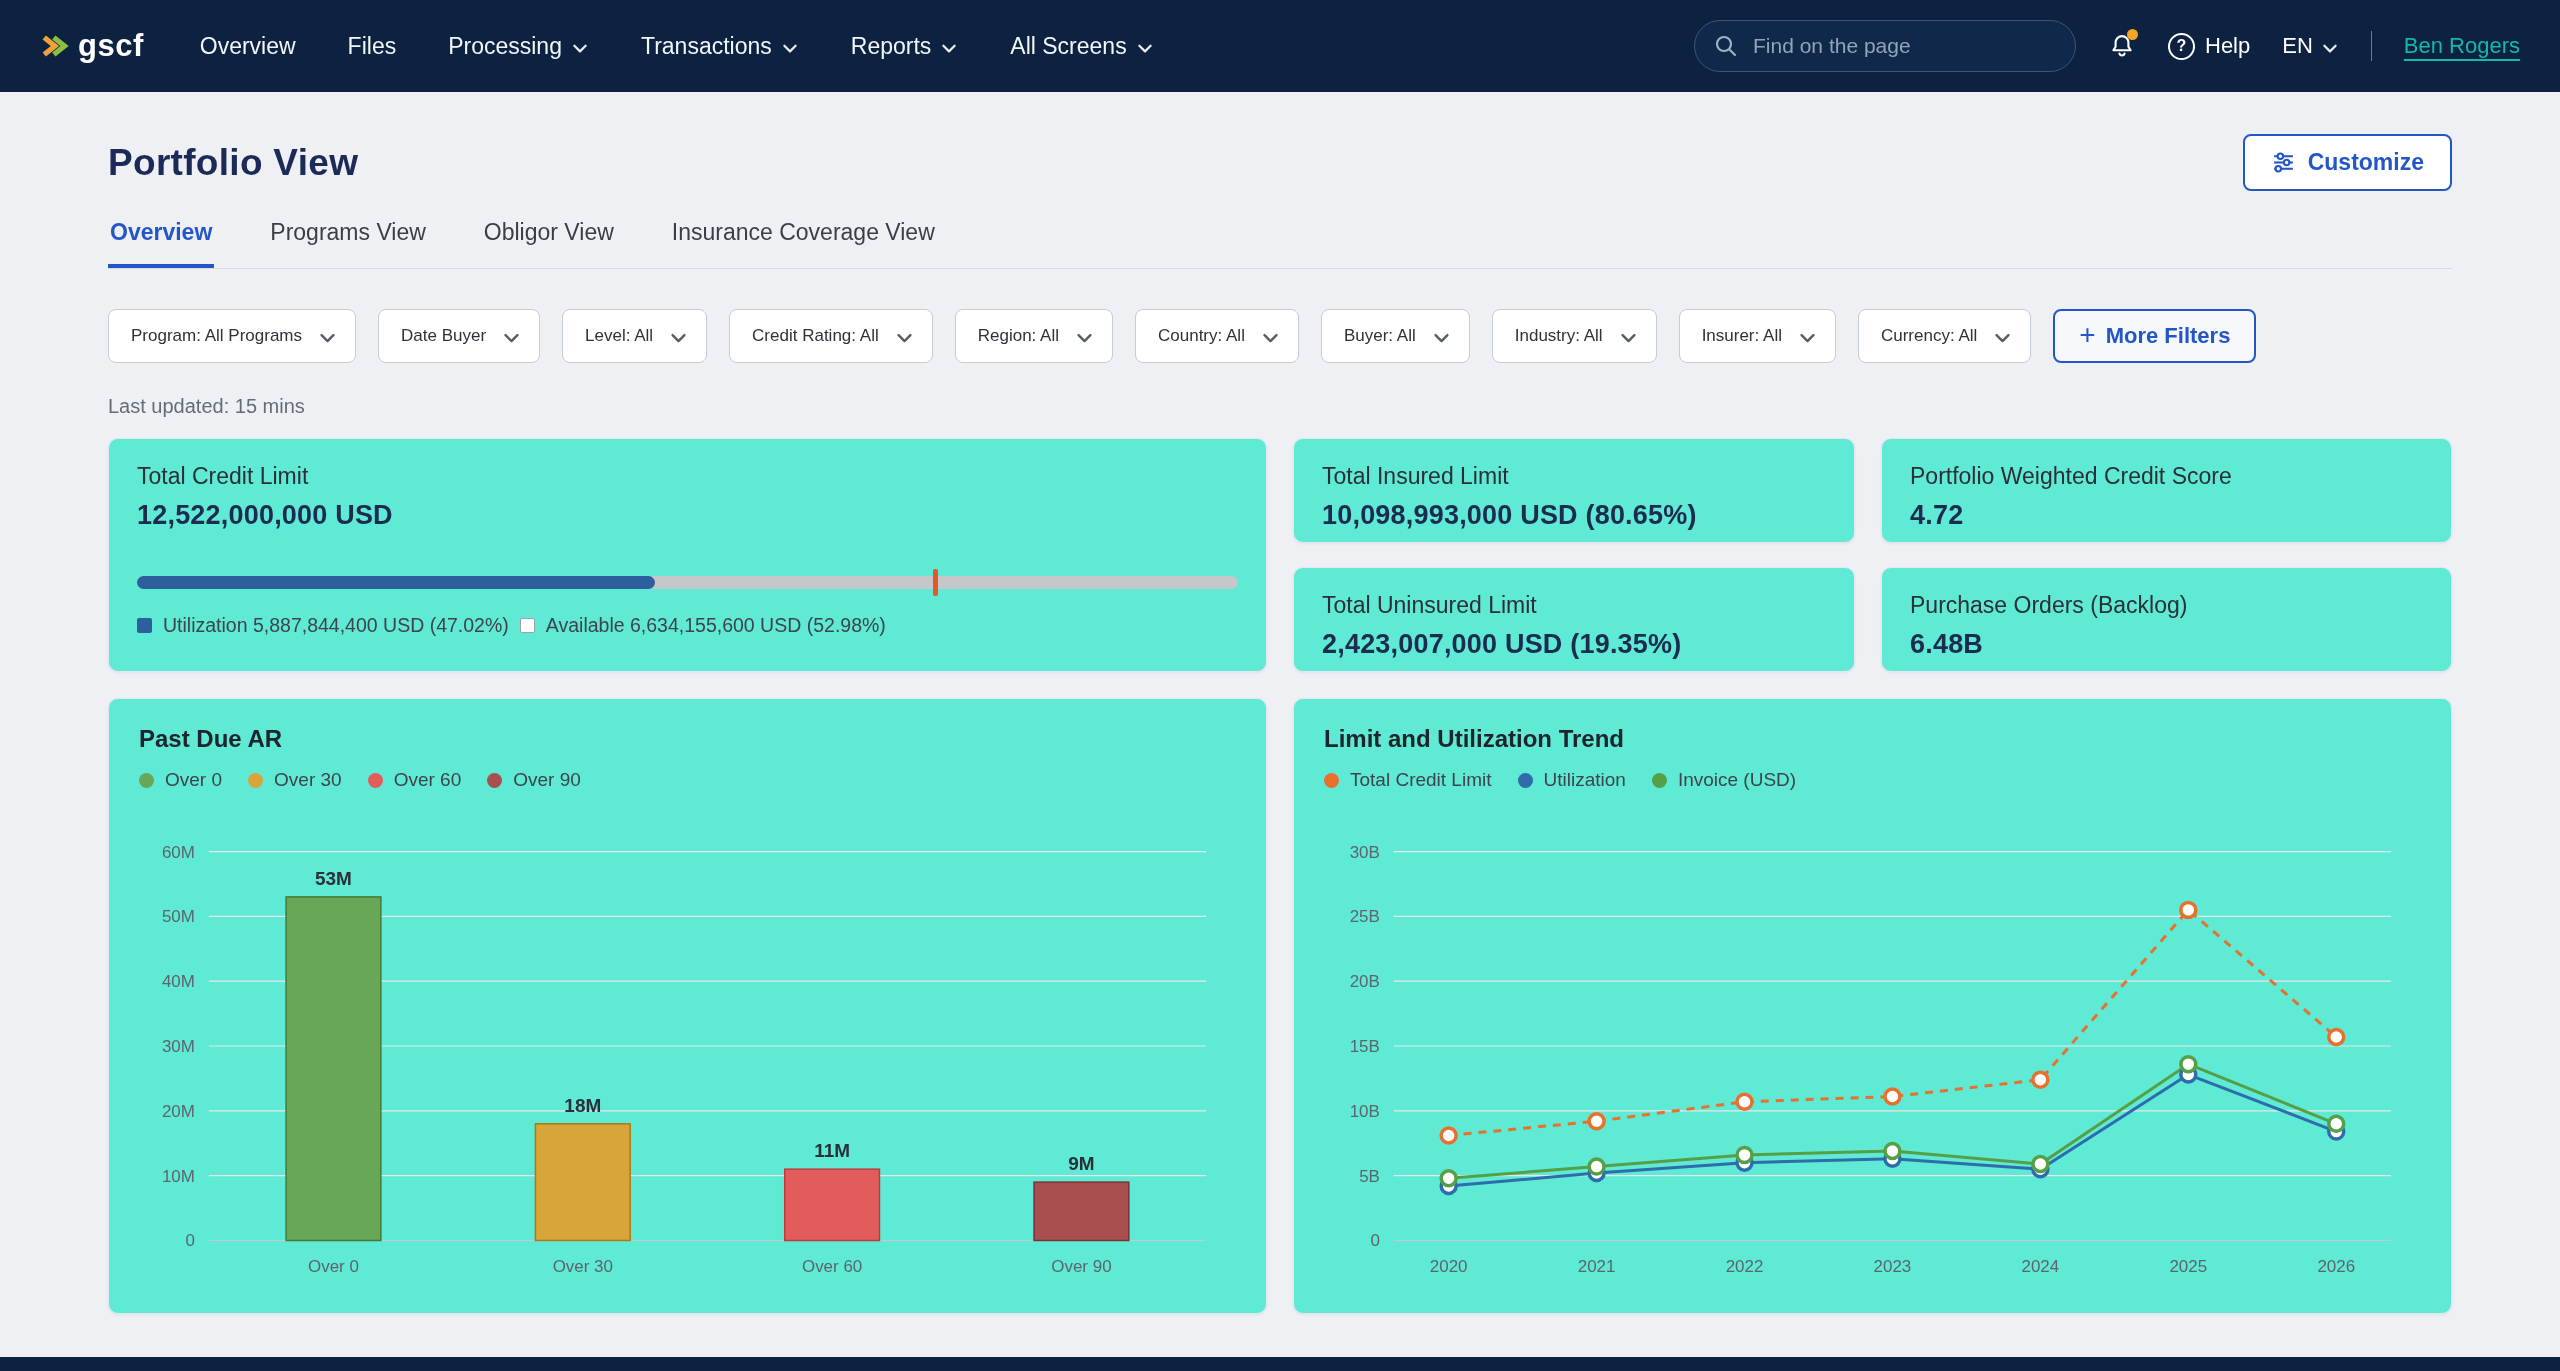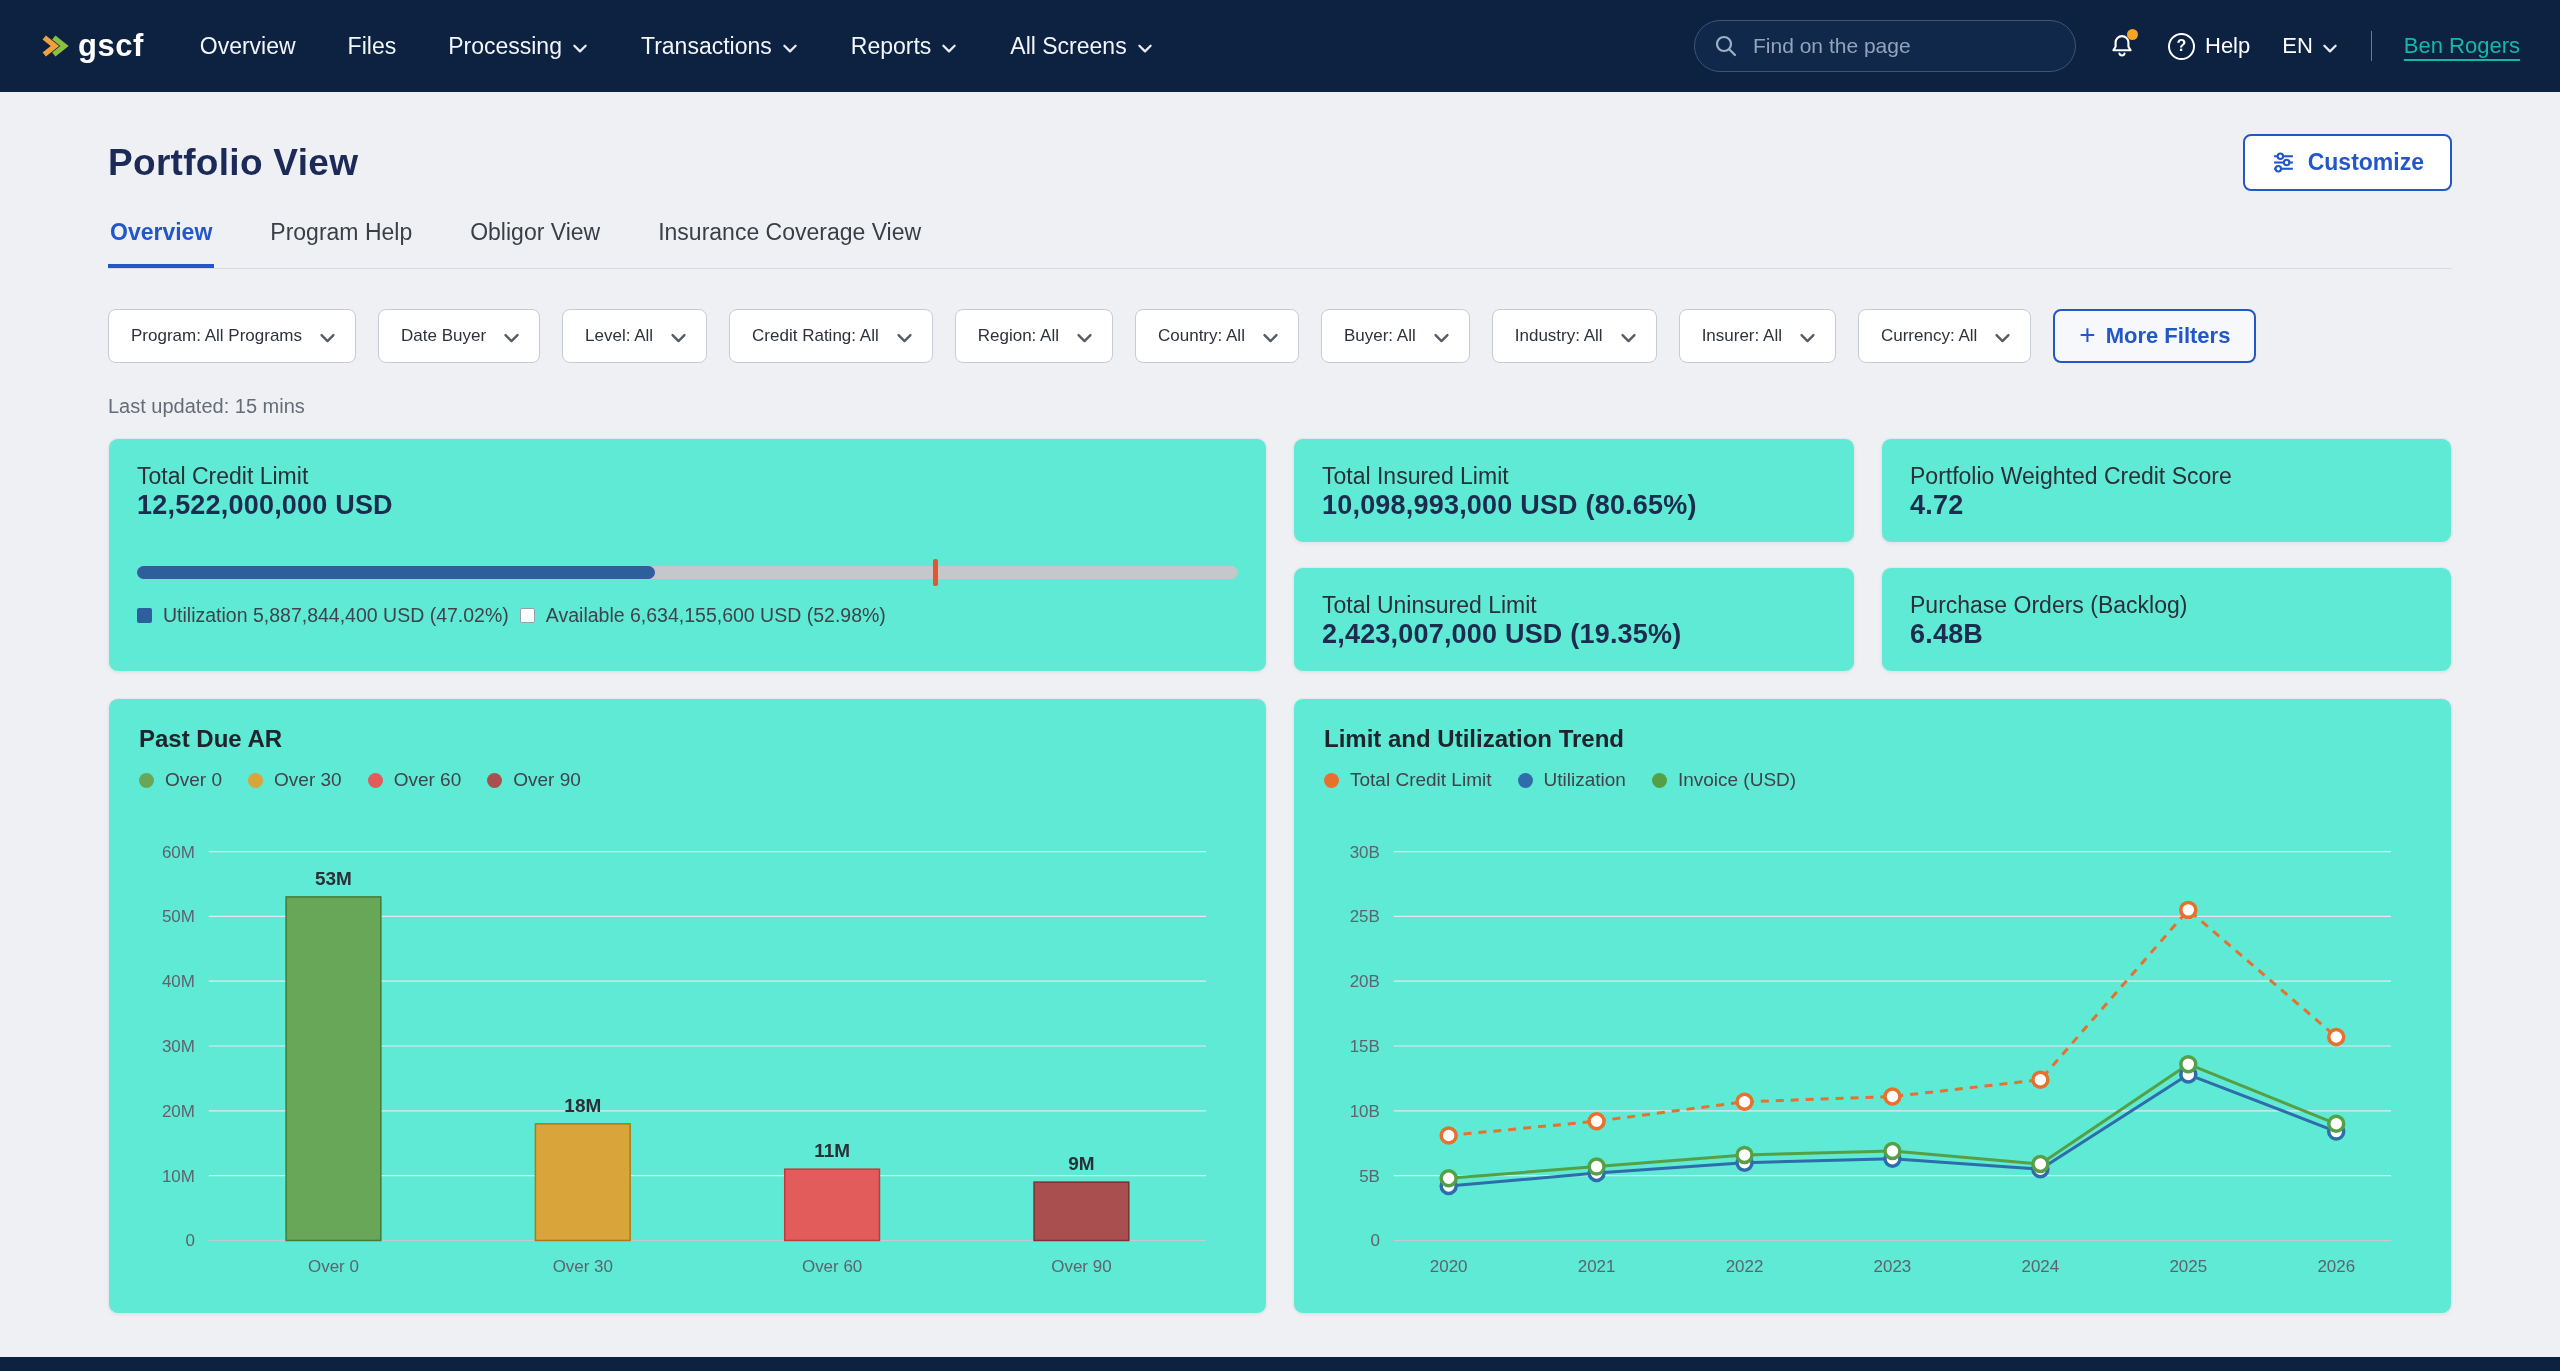--- a/index.html
+++ b/index.html
@@ -43,21 +43,21 @@
   .pill-chev { color:#555c66; width:19px; height:19px; margin-top:2px; }
   .more-filters { display:flex; align-items:center; gap:10px; height:54px; padding:0 24px; background:#f6f8fc; border:2px solid #2356c7; border-radius:8px; color:#2356c7; font-size:22px; font-weight:700; cursor:pointer; font-family:inherit; white-space:nowrap; }
   .plus-ic { font-size:28px; font-weight:400; line-height:1; margin-top:-3px; }
 
   .last-updated { margin-top:32px; font-size:20px; color:#656c77; }
 
   
   .kpi-grid { margin-top:20px; display:grid; grid-template-columns:1159fr 562fr 571fr; grid-template-rows:105px 105px; gap:24px 26px; }
   .card { background:#5eead4; border:1px solid #e4e7ec; border-radius:10px; box-shadow:0 1px 3px rgba(16,24,40,.06); padding:24px 28px; }
   .card-title { font-size:23px; color:#2b2f38; }
-  .card-value { font-size:27px; font-weight:700; color:#1c2b4e; letter-spacing:.2px; }
+  .card-value { margin-top:10px; font-size:27px; font-weight:700; color:#1c2b4e; letter-spacing:.2px; }
   .kpi-main { grid-row:span 2; }
   .progress-wrap { position:relative; margin-top:38px; height:27px; }
   .progress-track { position:absolute; top:7px; left:0; right:0; height:13px; border-radius:7px; background:#c5c7cb; }
   .progress-fill { position:absolute; top:7px; left:0; height:13px; border-radius:7px; }
   .progress-marker { position:absolute; top:0; width:5px; height:27px; border-radius:2px; }
   .kpi-legend { margin-top:18px; display:flex; gap:11px; }
   .lg-item { display:flex; align-items:center; gap:11px; font-size:19.5px; color:#3f444c; }
   .lg-swatch.sq { width:15px; height:15px; border-radius:2px; flex:0 0 auto; }
   .lg-swatch.dot { width:15px; height:15px; border-radius:50%; flex:0 0 auto; }
 
@@ -161,21 +161,21 @@
           <circle cx="9" cy="6" r="2.6" fill="#fff" stroke="#2356c7" stroke-width="2"></circle>
           <circle cx="15" cy="12" r="2.6" fill="#fff" stroke="#2356c7" stroke-width="2"></circle>
           <circle cx="7" cy="18" r="2.6" fill="#fff" stroke="#2356c7" stroke-width="2"></circle>
         </svg>
         <span>Customize</span>
       </button>
     </div>
 
     <div class="tabs">
         <button class="tab active">Overview</button>
-        <button class="tab">Program Help</button>
+        <button class="tab">Programs View</button>
         <button class="tab">Obligor View</button>
         <button class="tab">Insurance Coverage View</button>
       </div>
 
     <div class="filters">
 
     <button class="filter-pill">
           <span>Program: All Programs</span>
           <svg class="pill-chev" viewBox="0 0 16 16" width="18" height="18">
             <path d="M3 6l5 5 5-5" fill="none" stroke="currentColor" stroke-width="2" stroke-linecap="round" stroke-linejoin="round"></path>

